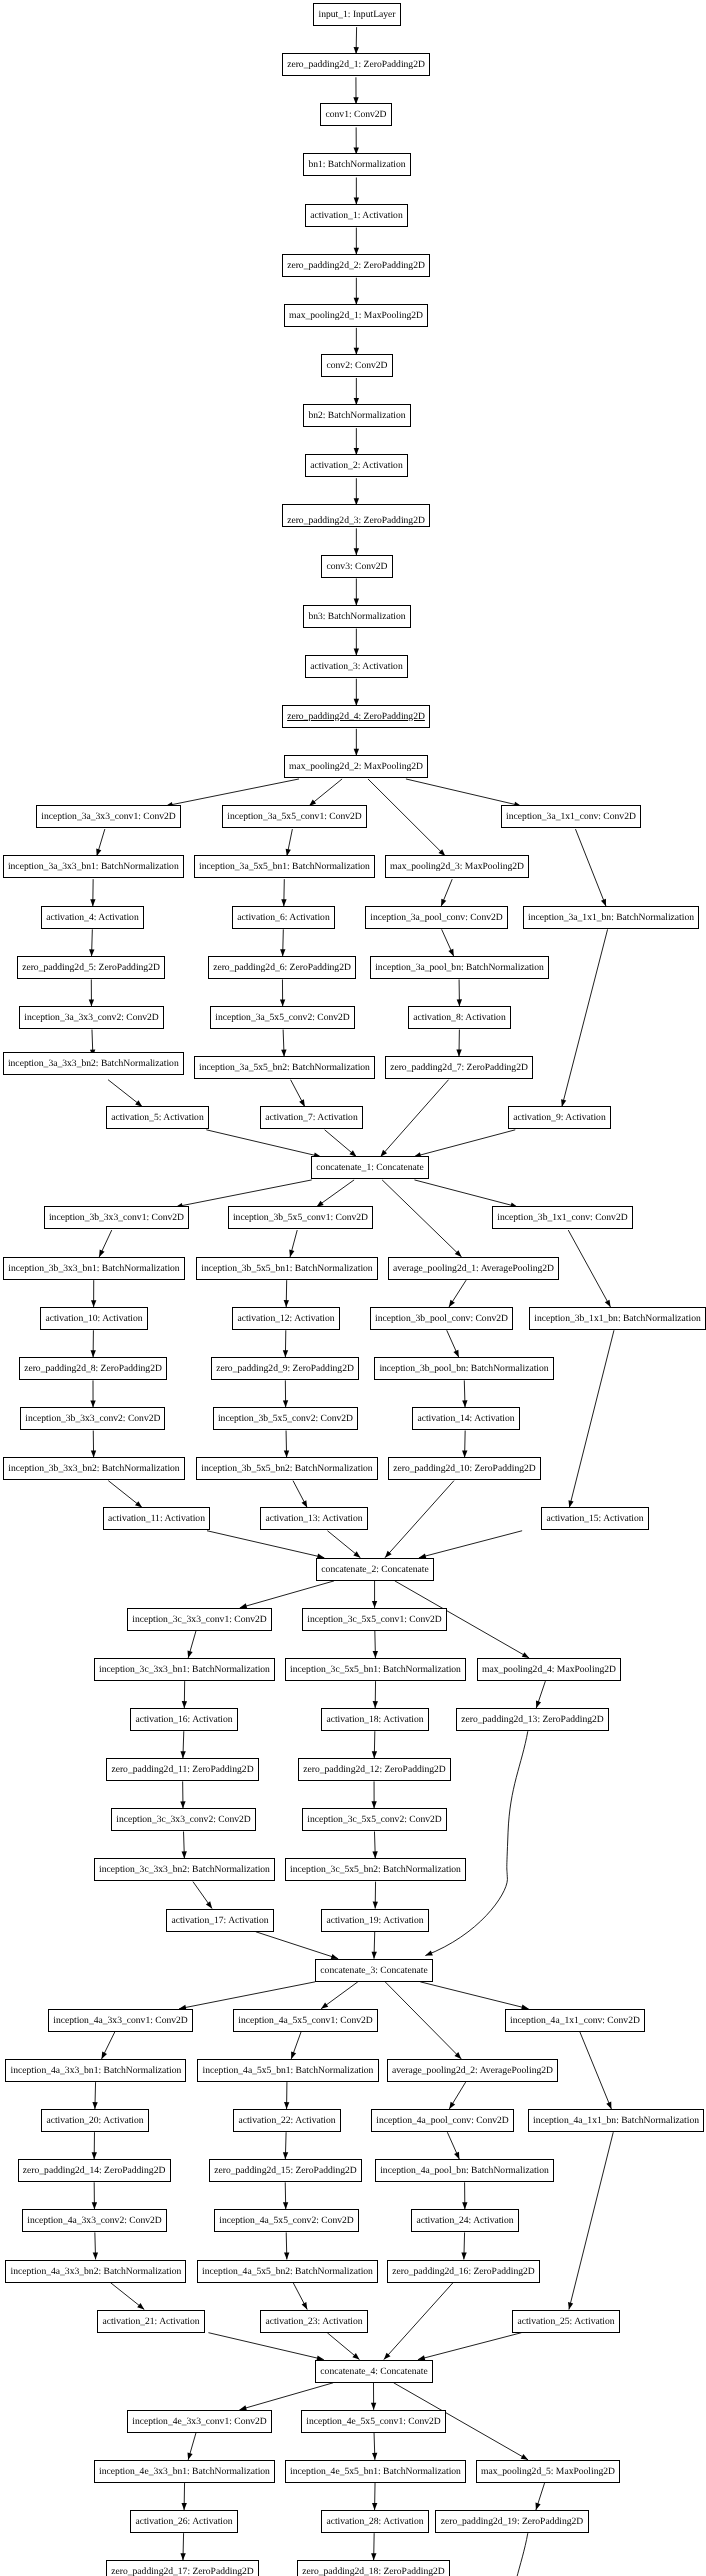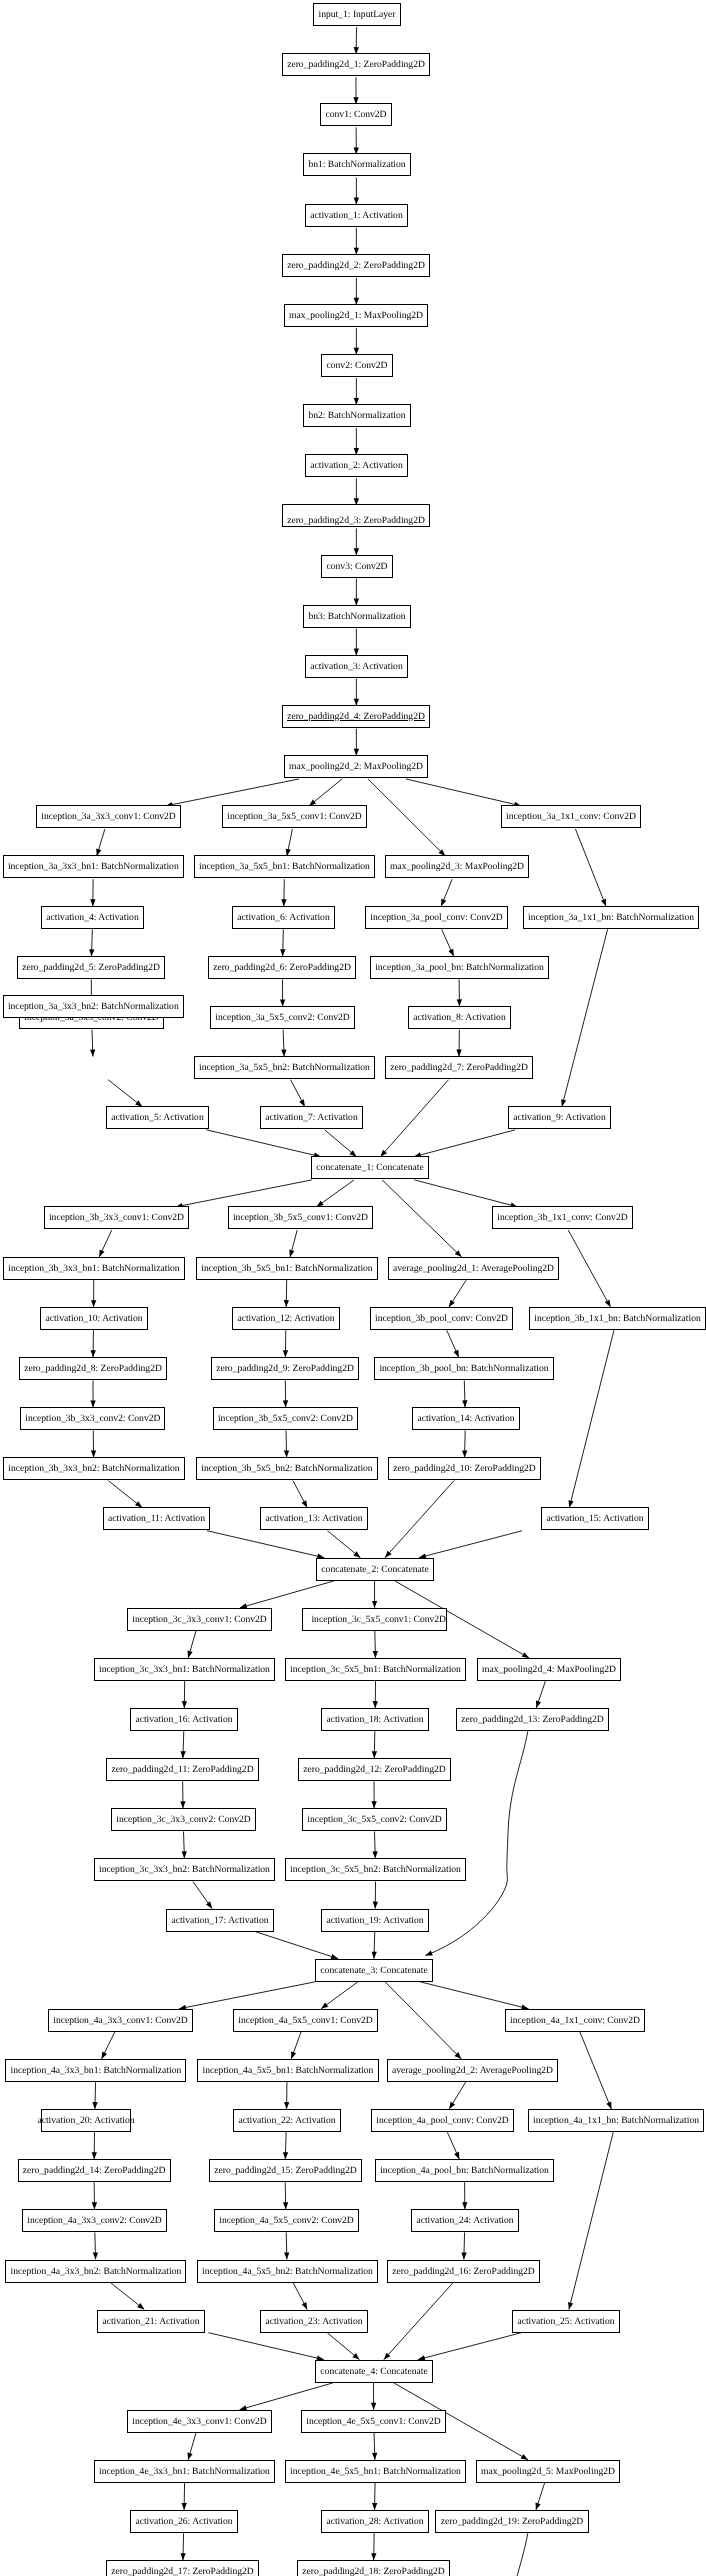--- a/index.html
+++ b/index.html
@@ -435,21 +435,21 @@
       </div>
       <div class="node" style="left: 41px; top: 906px; width: 103px;">
         <span>activation_4: Activation</span>
       </div>
       <div class="node" style="left: 17px; top: 956px; width: 148px;">
         <span>zero_padding2d_5: ZeroPadding2D</span>
       </div>
       <div class="node" style="left: 19px; top: 1006px; width: 145px;">
         <span>inception_3a_3x3_conv2: Conv2D</span>
       </div>
-      <div class="node" style="left: 2.8px; top: 995px; width: 181px;">
+      <div class="node" style="left: 2.8px; top: 1052px; width: 181px;">
         <span>inception_3a_3x3_bn2: BatchNormalization</span>
       </div>
       <div class="node" style="left: 106px; top: 1106px; width: 103px;">
         <span>activation_5: Activation</span>
       </div>
       <div class="node" style="left: 222px; top: 805px; width: 145px;">
         <span>inception_3a_5x5_conv1: Conv2D</span>
       </div>
       <div class="node" style="left: 194px; top: 855px; width: 181px;">
         <span>inception_3a_5x5_bn1: BatchNormalization</span>
@@ -579,21 +579,21 @@
       </div>
       <div class="node" style="left: 111px; top: 1808px; width: 145px;">
         <span>inception_3c_3x3_conv2: Conv2D</span>
       </div>
       <div class="node" style="left: 94px; top: 1858px; width: 181px;">
         <span>inception_3c_3x3_bn2: BatchNormalization</span>
       </div>
       <div class="node" style="left: 166px; top: 1909px; width: 108px;">
         <span>activation_17: Activation</span>
       </div>
-      <div class="node" style="left: 302px; top: 1608px; width: 145px; justify-content: flex-end;">
+      <div class="node" style="left: 302px; top: 1608px; width: 145px;">
         <span>inception_3c_5x5_conv1: Conv2D</span>
       </div>
       <div class="node" style="left: 285px; top: 1658px; width: 181px;">
         <span>inception_3c_5x5_bn1: BatchNormalization</span>
       </div>
       <div class="node" style="left: 321px; top: 1708px; width: 108px;">
         <span>activation_18: Activation</span>
       </div>
       <div class="node" style="left: 298px; top: 1758px; width: 153px;">
         <span>zero_padding2d_12: ZeroPadding2D</span>
@@ -615,21 +615,21 @@
       </div>
       <div class="node" style="left: 315px; top: 1959px; width: 118px;">
         <span>concatenate_3: Concatenate</span>
       </div>
       <div class="node" style="left: 48px; top: 2009px; width: 145px;">
         <span>inception_4a_3x3_conv1: Conv2D</span>
       </div>
       <div class="node" style="left: 5.4px; top: 2059px; width: 181px;">
         <span>inception_4a_3x3_bn1: BatchNormalization</span>
       </div>
-      <div class="node" style="left: 41px; top: 2109px; width: 90px;">
+      <div class="node" style="left: 41px; top: 2109px; width: 108px;">
         <span>activation_20: Activation</span>
       </div>
       <div class="node" style="left: 17.6px; top: 2159px; width: 153px;">
         <span>zero_padding2d_14: ZeroPadding2D</span>
       </div>
       <div class="node" style="left: 22px; top: 2209px; width: 145px;">
         <span>inception_4a_3x3_conv2: Conv2D</span>
       </div>
       <div class="node" style="left: 5.4px; top: 2260px; width: 181px;">
         <span>inception_4a_3x3_bn2: BatchNormalization</span>

